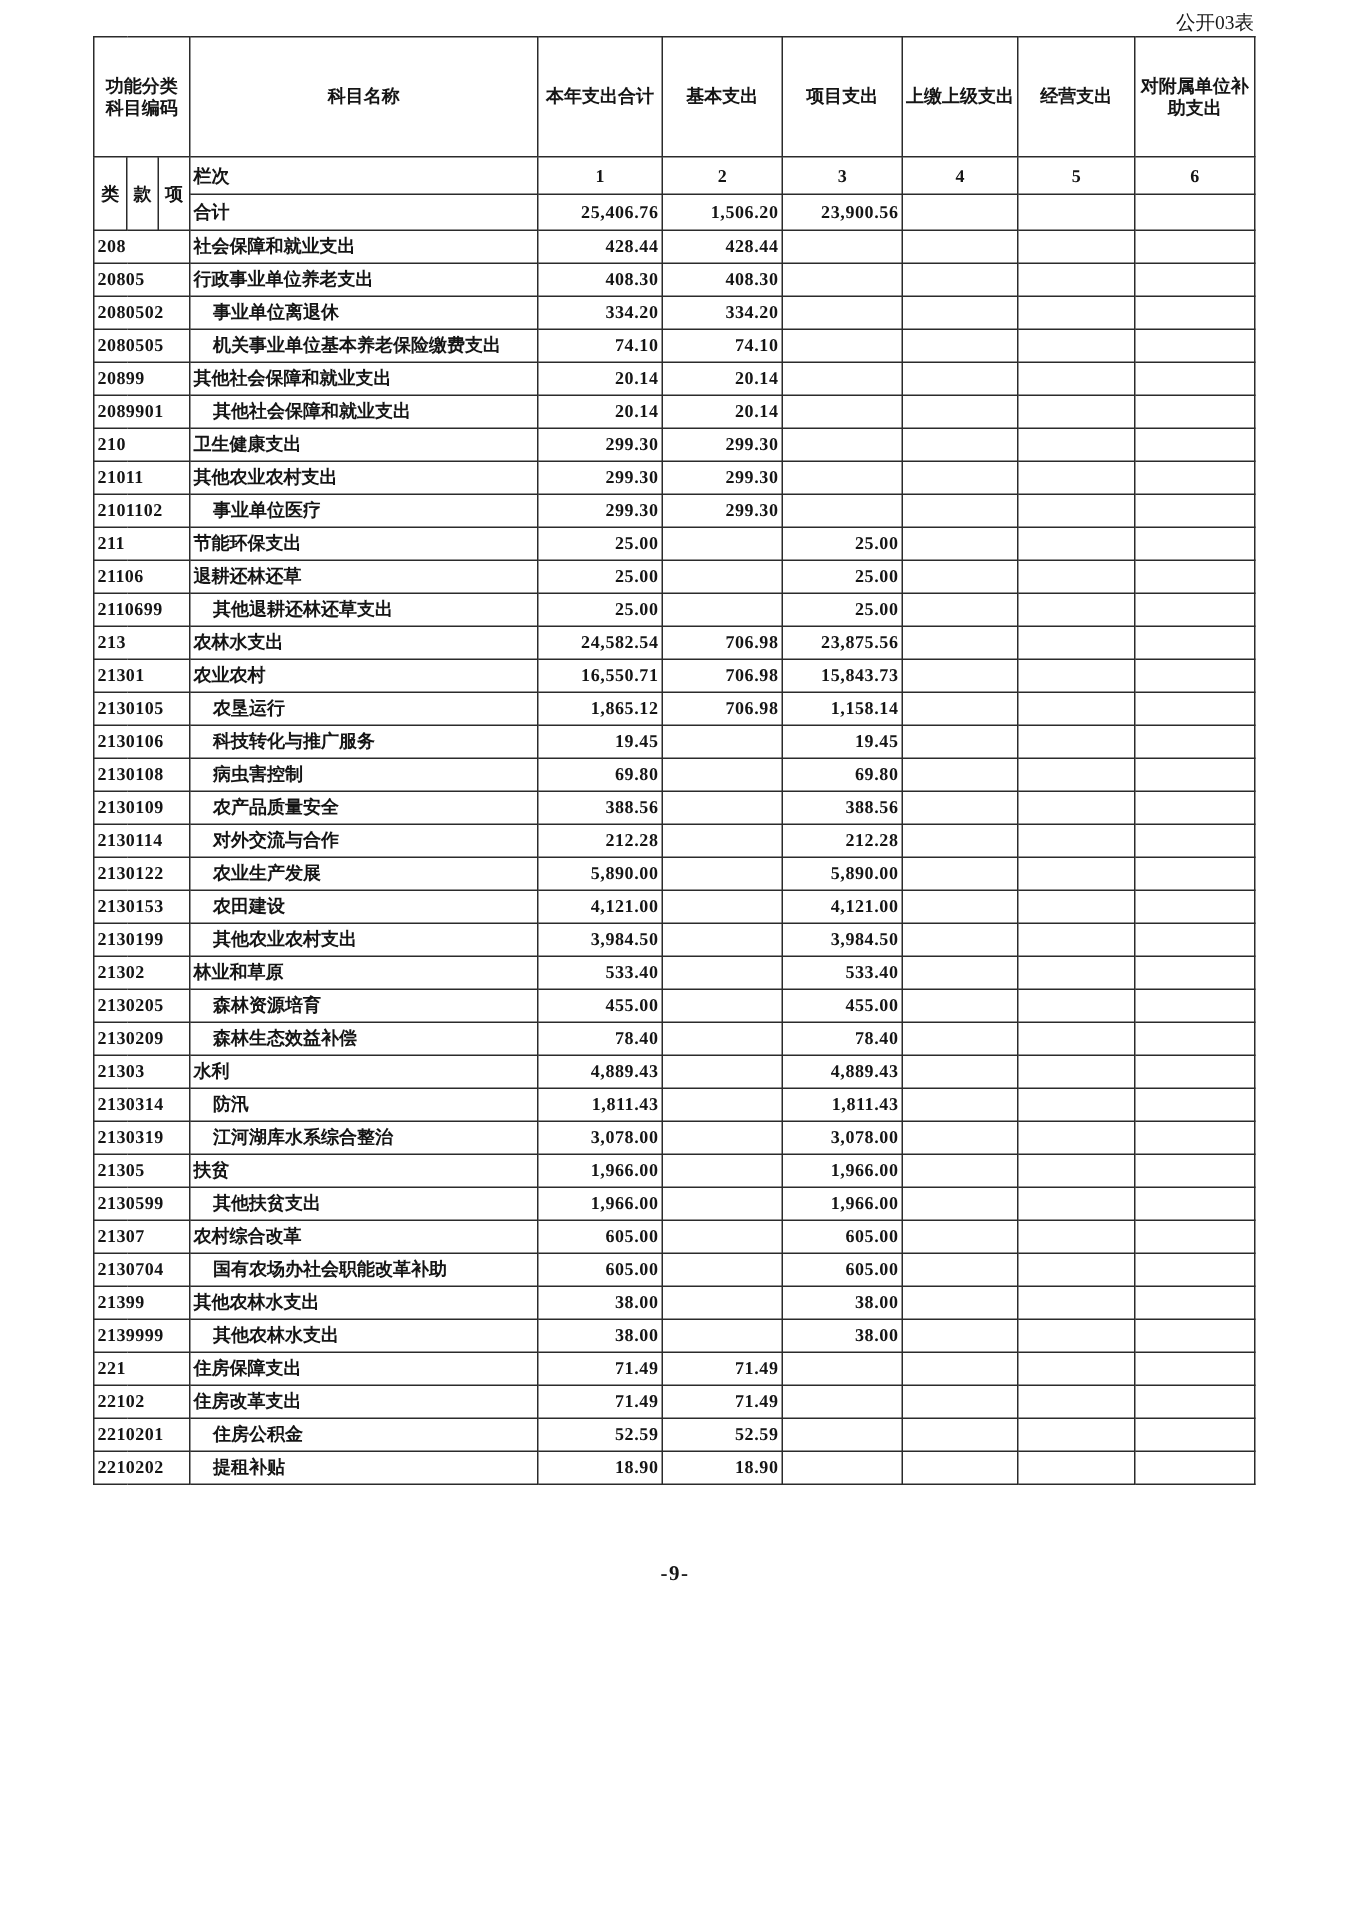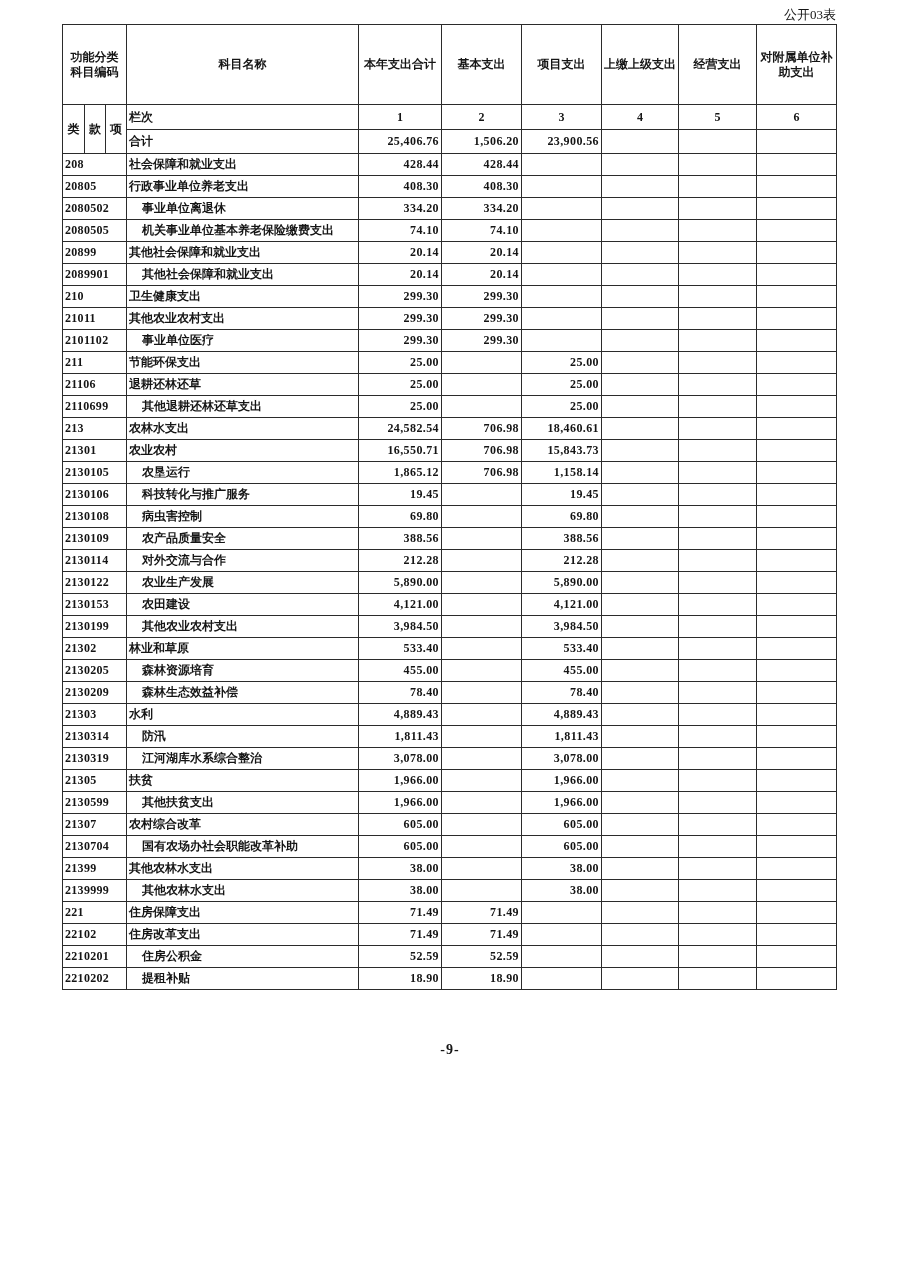--- a/index.html
+++ b/index.html
@@ -248,21 +248,21 @@
           <td class="value-cell">25.00</td>
           <td class="value-cell"></td>
           <td class="value-cell"></td>
           <td class="value-cell"></td>
         </tr>
         <tr>
           <td class="code-cell" colspan="3">213</td>
           <td class="name-cell">农林水支出</td>
           <td class="value-cell">24,582.54</td>
           <td class="value-cell">706.98</td>
-          <td class="value-cell">18,460.61</td>
+          <td class="value-cell">23,875.56</td>
           <td class="value-cell"></td>
           <td class="value-cell"></td>
           <td class="value-cell"></td>
         </tr>
         <tr>
           <td class="code-cell" colspan="3">21301</td>
           <td class="name-cell">农业农村</td>
           <td class="value-cell">16,550.71</td>
           <td class="value-cell">706.98</td>
           <td class="value-cell">15,843.73</td>

